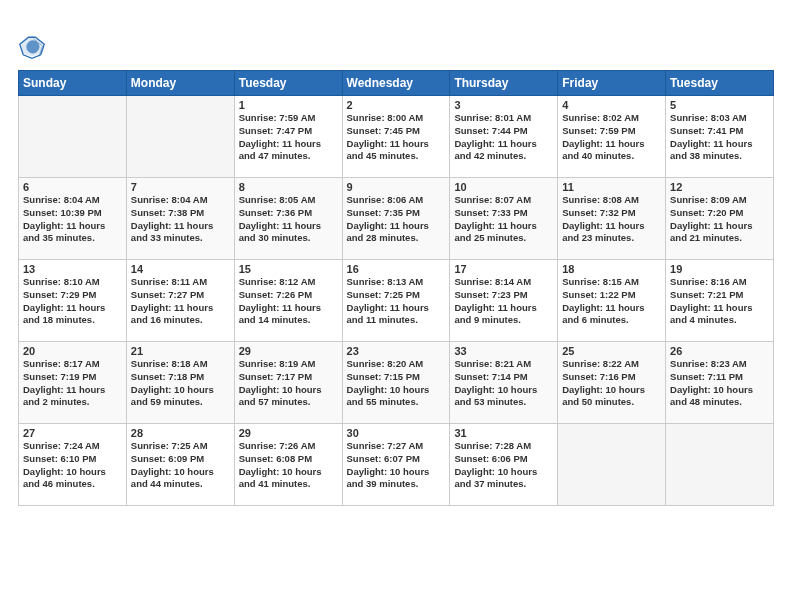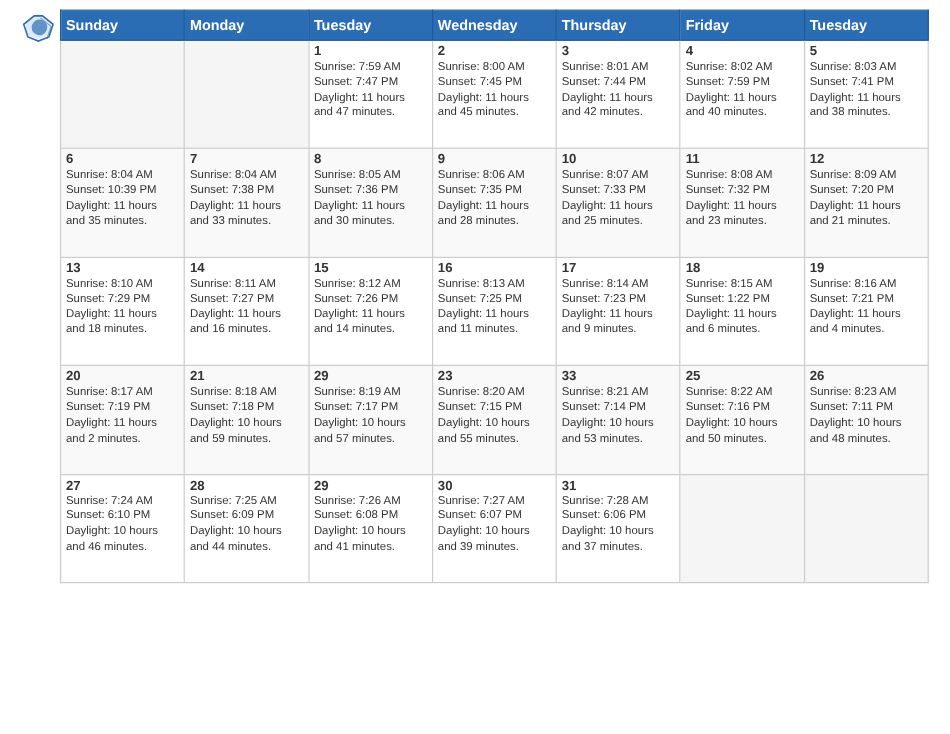--- a/index.html
+++ b/index.html
@@ -6,23 +6,23 @@
     body {
       width: 792px;
       height: 612px;
       font-family: Arial, sans-serif;
       background: #fff;
       overflow: hidden;
     }
     .page {
       width: 792px;
       height: 496px;
-      padding: 8px 18px 10px 18px;
+      padding: 32px 18px 10px 18px;
       display: flex;
-      flex-direction: row;
+      flex-direction: column;
     }
     .header {
       display: flex;
       justify-content: space-between;
       align-items: flex-start;
       margin-bottom: 10px;
     }
     .logo {
       display: flex;
       align-items: center;
@@ -91,20 +91,21 @@
     .day-number {
       font-weight: bold;
       font-size: 11px;
       display: block;
       margin-bottom: 1px;
     }
     .day-info {
       font-size: 9.5px;
       line-height: 1.35;
       color: #333;
+      font-weight: bold;
     }
     .empty-cell {
       background: #f5f5f5 !important;
     }
   </style>
 </head>
 <body>
 
 <div class="page">
   <div class="header">

